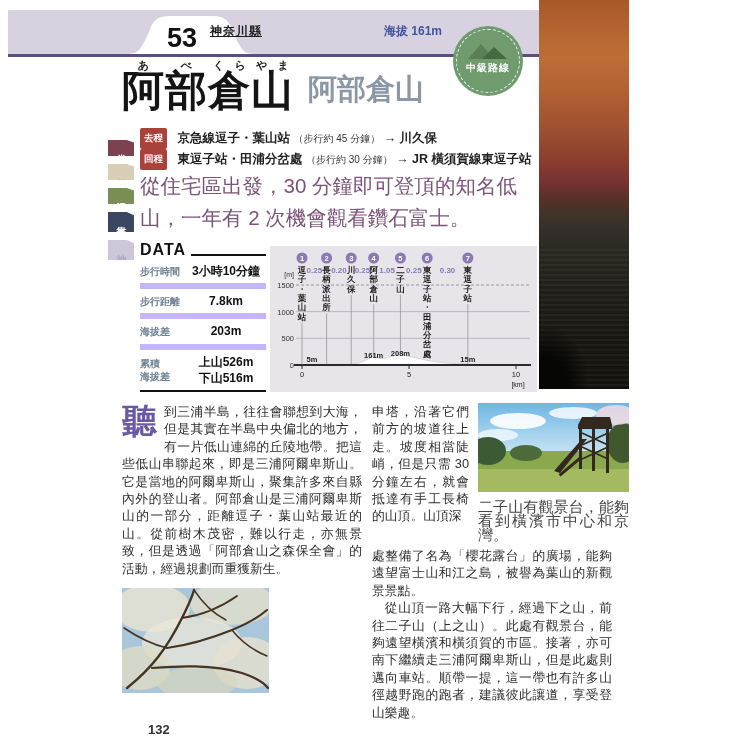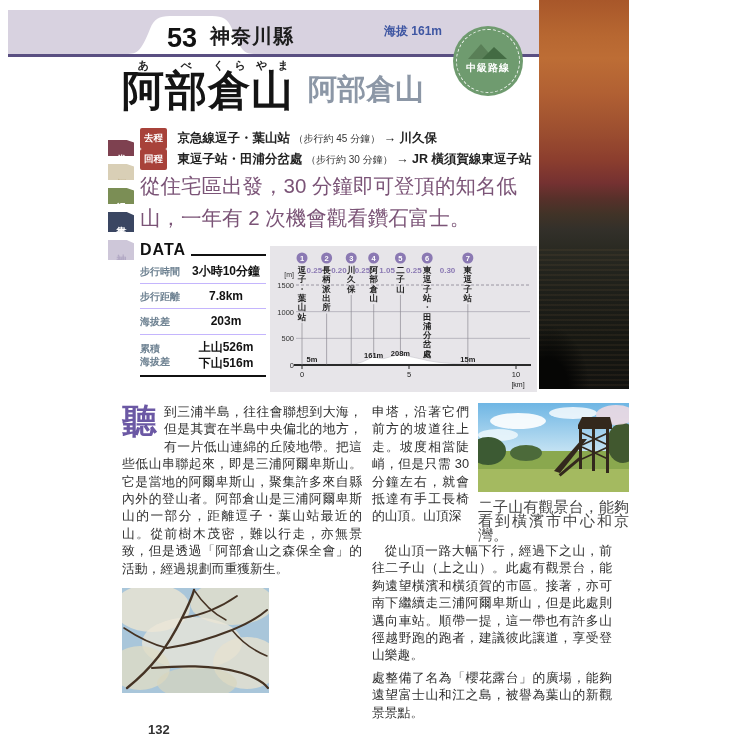--- a/index.html
+++ b/index.html
@@ -2,21 +2,21 @@
 <html><head>
 <meta charset="utf-8">
 <style>
   html,body{margin:0;padding:0;}
   body{width:750px;height:750px;position:relative;background:#fff;overflow:hidden;
        font-family:"Liberation Sans","DejaVu Sans",sans-serif;color:#333;}
   
   #header-band{position:absolute;left:8px;top:10px;width:532px;height:44px;
     background:#d8d2e0;border-bottom:3px solid #5a4f82;}
   #mountain-notch{position:absolute;left:118px;bottom:0;}
-  #prefecture{position:absolute;left:202px;top:13px;font-size:20px;font-weight:800;color:#1c1c1c;letter-spacing:1px;}
+  #prefecture{position:absolute;left:202px;top:13px;font-size:12px;font-weight:800;color:#1c1c1c;letter-spacing:1px;text-decoration:underline;}
   #elev-label{position:absolute;left:376px;top:13px;font-size:12px;font-weight:700;color:#3e56a2;}
   
   #grade-badge{position:absolute;left:453px;top:26px;width:70px;height:70px;border-radius:50%;
     background:#6f9b6f;display:flex;flex-direction:column;align-items:center;z-index:5;}
   #grade-badge::before{content:"";position:absolute;inset:3px;border:1.5px dashed rgba(255,255,255,.9);border-radius:50%;}
   #grade-badge svg{margin-top:13px;}
   #grade-badge .badge-label{color:#fff;font-size:10px;font-weight:800;letter-spacing:1px;margin-top:2px;}
   
   #title-block{position:absolute;left:122px;top:60px;white-space:nowrap;}
   #title-main{font-size:42px;font-weight:900;color:#141414;letter-spacing:1px;}
@@ -35,21 +35,21 @@
   
   #sidebar{position:absolute;left:108px;top:140px;width:26px;display:flex;flex-direction:column;gap:8px;}
   .side-tab{width:26px;writing-mode:vertical-rl;text-orientation:upright;display:flex;align-items:center;
     justify-content:center;font-size:10px;font-weight:700;letter-spacing:2px;padding:6px 0;
     clip-path:polygon(0 0,72% 0,100% 16%,100% 100%,0 100%);}
   
   #data-box{position:absolute;left:140px;top:241px;width:126px;}
   .data-title-row{display:flex;align-items:flex-end;gap:5px;}
   .data-title-row .dt{font-size:16px;font-weight:900;color:#111;letter-spacing:1px;}
   .data-title-row .rule{flex:1;border-bottom:2.5px solid #111;margin-bottom:3px;}
-  .data-row{display:flex;align-items:center;border-bottom:1px solid #c4b5fd;padding:4px 0;}
+  .data-row{display:flex;align-items:center;border-bottom:6px solid #c4b5fd;padding:4px 0;}
   .data-row:last-child{border-bottom:2.5px solid #111;}
   .data-label{width:46px;font-size:10px;font-weight:700;color:#6d8191;white-space:pre-line;line-height:1.3;}
   .data-value{flex:1;text-align:center;font-size:12px;font-weight:700;color:#111;white-space:pre-line;line-height:1.35;}
   
   #chart-panel{position:absolute;left:270px;top:246px;width:267px;height:146px;background:#e7e5e9;}
   #chart-svg{display:block;font-family:"Liberation Sans","DejaVu Sans",sans-serif;}
   
   #sunset-photo{position:absolute;left:539px;top:0;width:90px;height:389px;
     background-image:
       repeating-linear-gradient(180deg,rgba(150,110,70,.10) 0 2px,rgba(0,0,0,0) 2px 5px),
@@ -301,17 +301,17 @@
           <rect x="78" y="62" width="28" height="3" transform="rotate(-40 92 63)"></rect>
         </g>
         <g stroke="#33281d" stroke-width="1.6" fill="none">
           <path d="M104,30 L130,42 M130,30 L104,42"></path>
           <path d="M104,44 L130,56 M130,44 L104,56"></path>
         </g>
       </svg>
       <div class="caption">二子山有觀景台，能夠看到橫濱市中心和京灣。</div>
     </div>
   </div>
+  <div id="p2c" class="body-text">處整備了名為「櫻花露台」的廣場，能夠遠望富士山和江之島，被譽為葉山的新觀景景點。</div>
   <div class="body-text indent">從山頂一路大幅下行，經過下之山，前往二子山（上之山）。此處有觀景台，能夠遠望橫濱和橫須賀的市區。接著，亦可南下繼續走三浦阿爾卑斯山，但是此處則邁向車站。順帶一提，這一帶也有許多山徑越野跑的跑者，建議彼此讓道，享受登山樂趣。</div>
-  <div id="p2c" class="body-text">處整備了名為「櫻花露台」的廣場，能夠遠望富士山和江之島，被譽為葉山的新觀景景點。</div>
 </div>
 
 <div id="page-num">132</div>
 
 </body></html>

